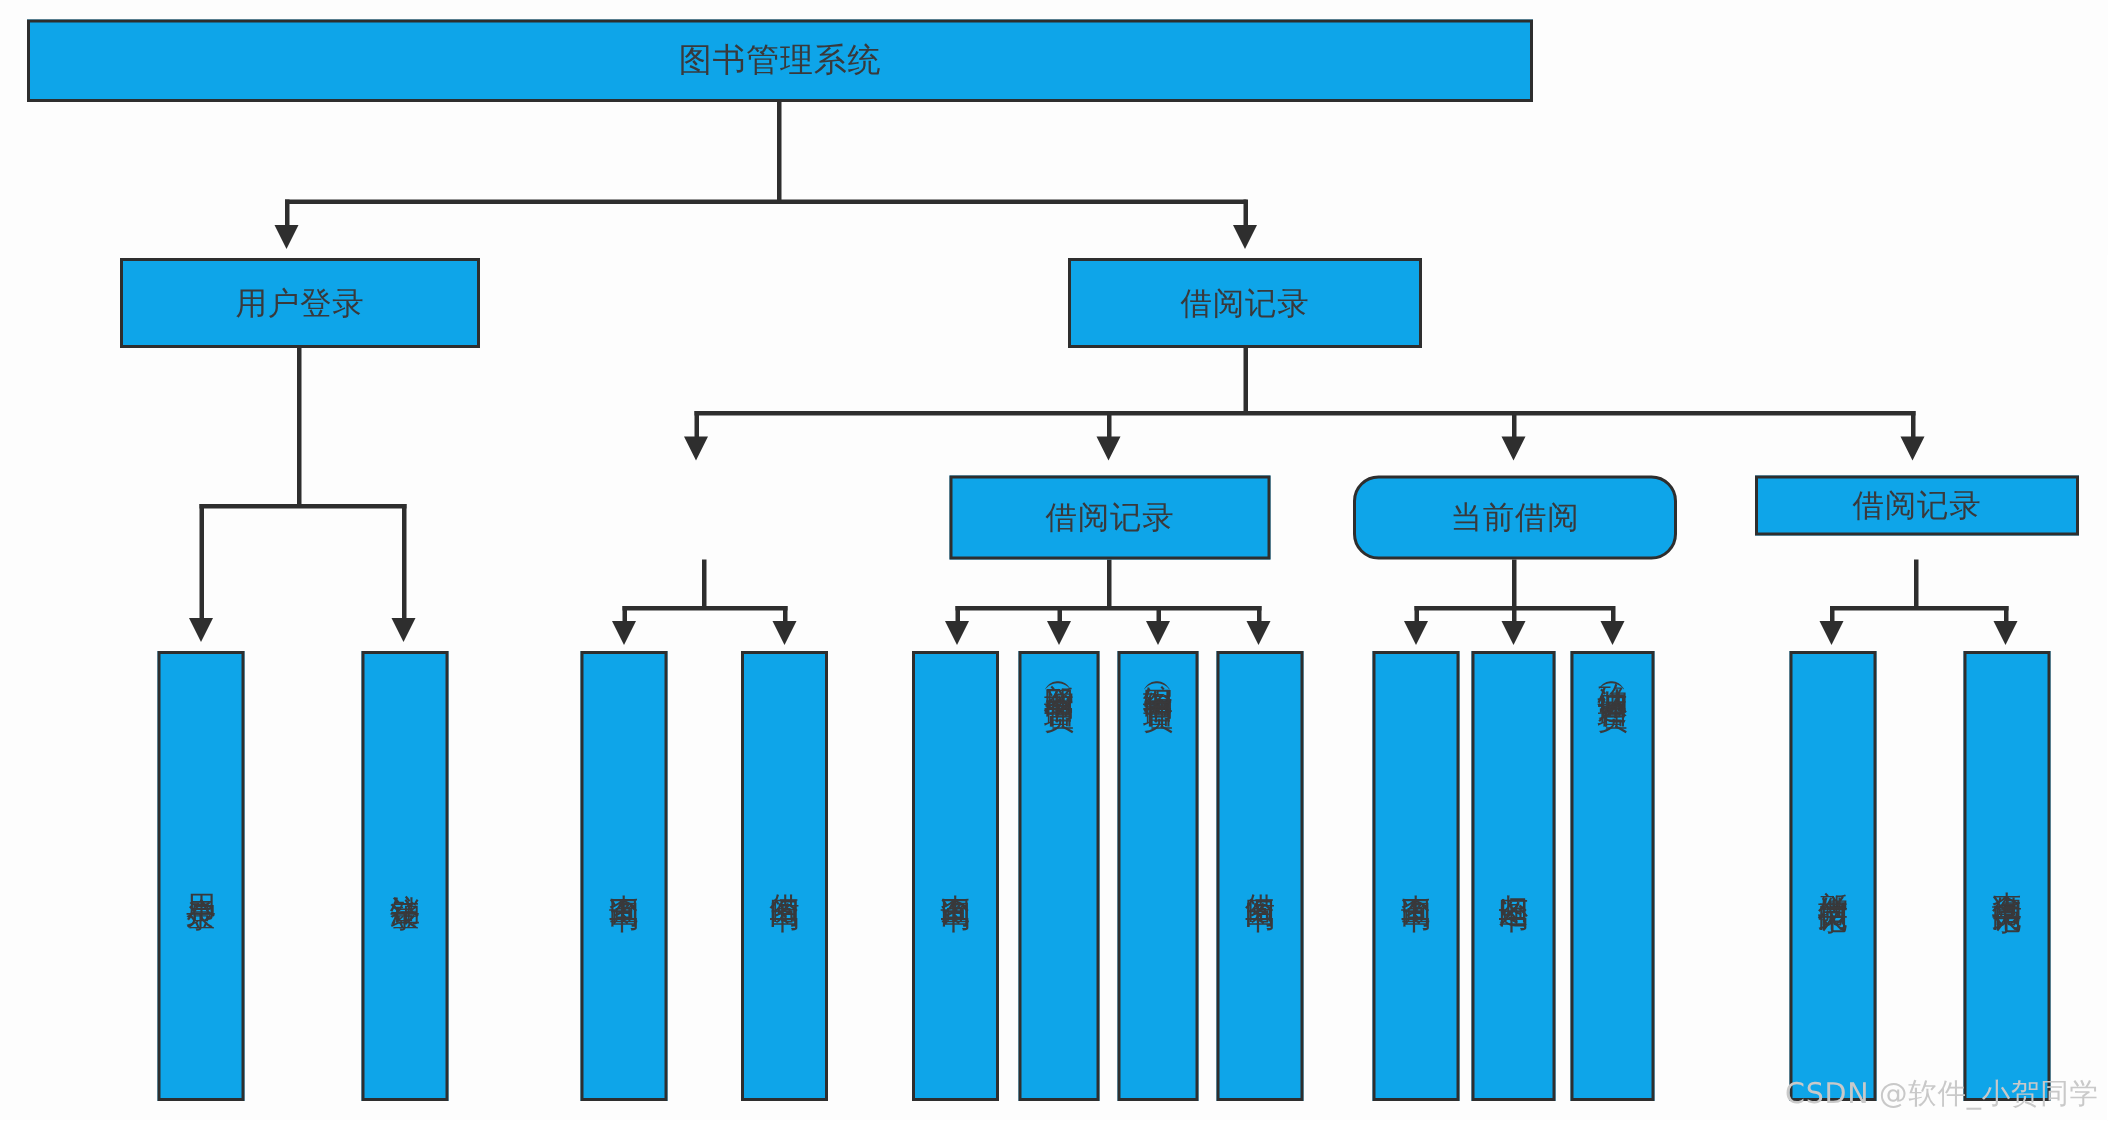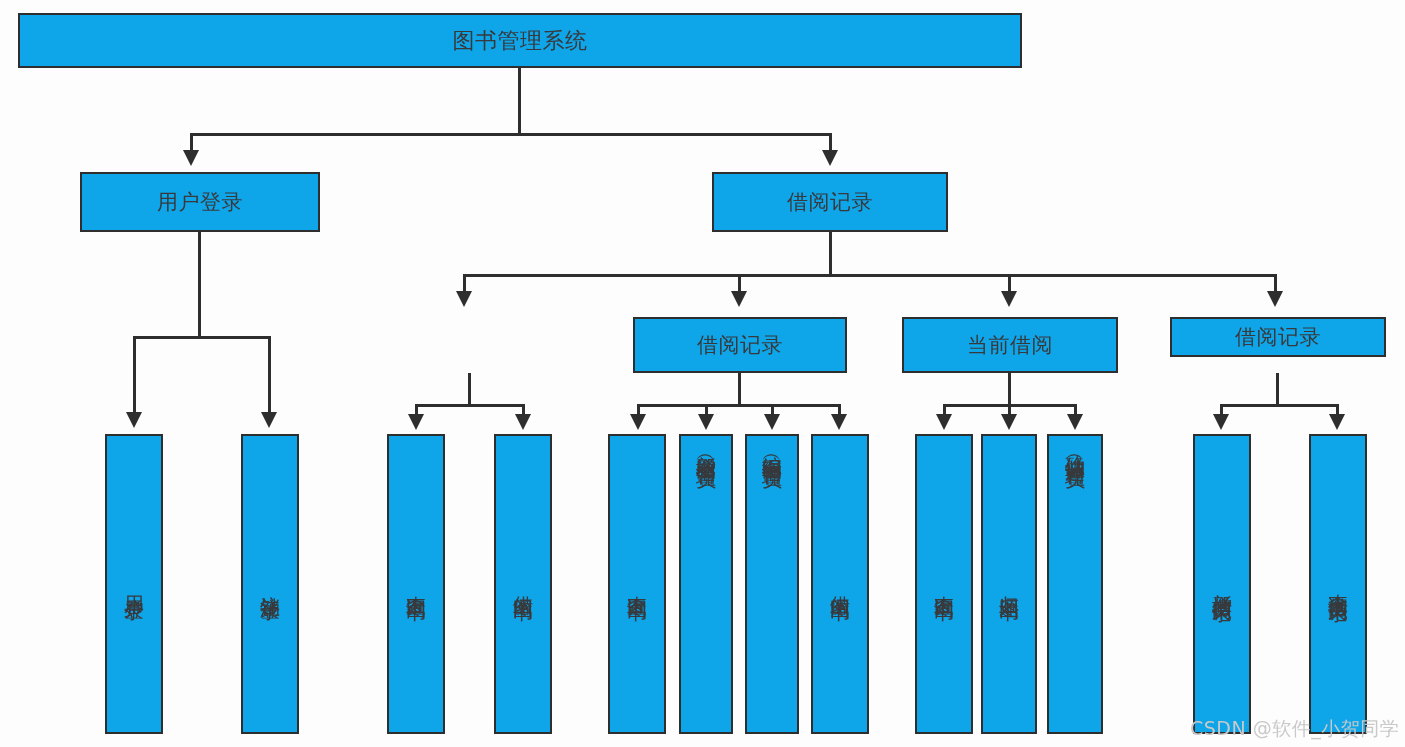--- a/index.html
+++ b/index.html
@@ -131,21 +131,21 @@
   <div class="vline" style="left:738px; top:274px; width:3px; height:20px;"></div>
   <div class="arrow" style="left:731px; top:291px;"></div>
   <div class="vline" style="left:1008px; top:274px; width:3px; height:20px;"></div>
   <div class="arrow" style="left:1001px; top:291px;"></div>
   <div class="vline" style="left:1274px; top:274px; width:3px; height:20px;"></div>
   <div class="arrow" style="left:1267px; top:291px;"></div>
 
   <div class="node horiz" style="left:633px; top:317px; width:214px; height:56px;">
     <span class="label">借阅记录</span>
   </div>
-  <div class="node horiz" style="left:902px; top:317px; width:216px; height:56px;">
+  <div class="node horiz" style="left:902px; top:317px; width:216px; height:56px;border-radius:17px;">
     <span class="label">当前借阅</span>
   </div>
   <div class="node horiz" style="left:1170px; top:317px; width:216px; height:40px;">
     <span class="label">借阅记录</span>
   </div>
 
   <div class="vline" style="left:468px; top:373px; width:3px; height:33px;"></div>
   <div class="hline" style="left:415px; top:404px; width:110px;"></div>
   <div class="vline" style="left:415px; top:404px; width:3px; height:14px;"></div>
   <div class="arrow" style="left:408px; top:414px;"></div>

